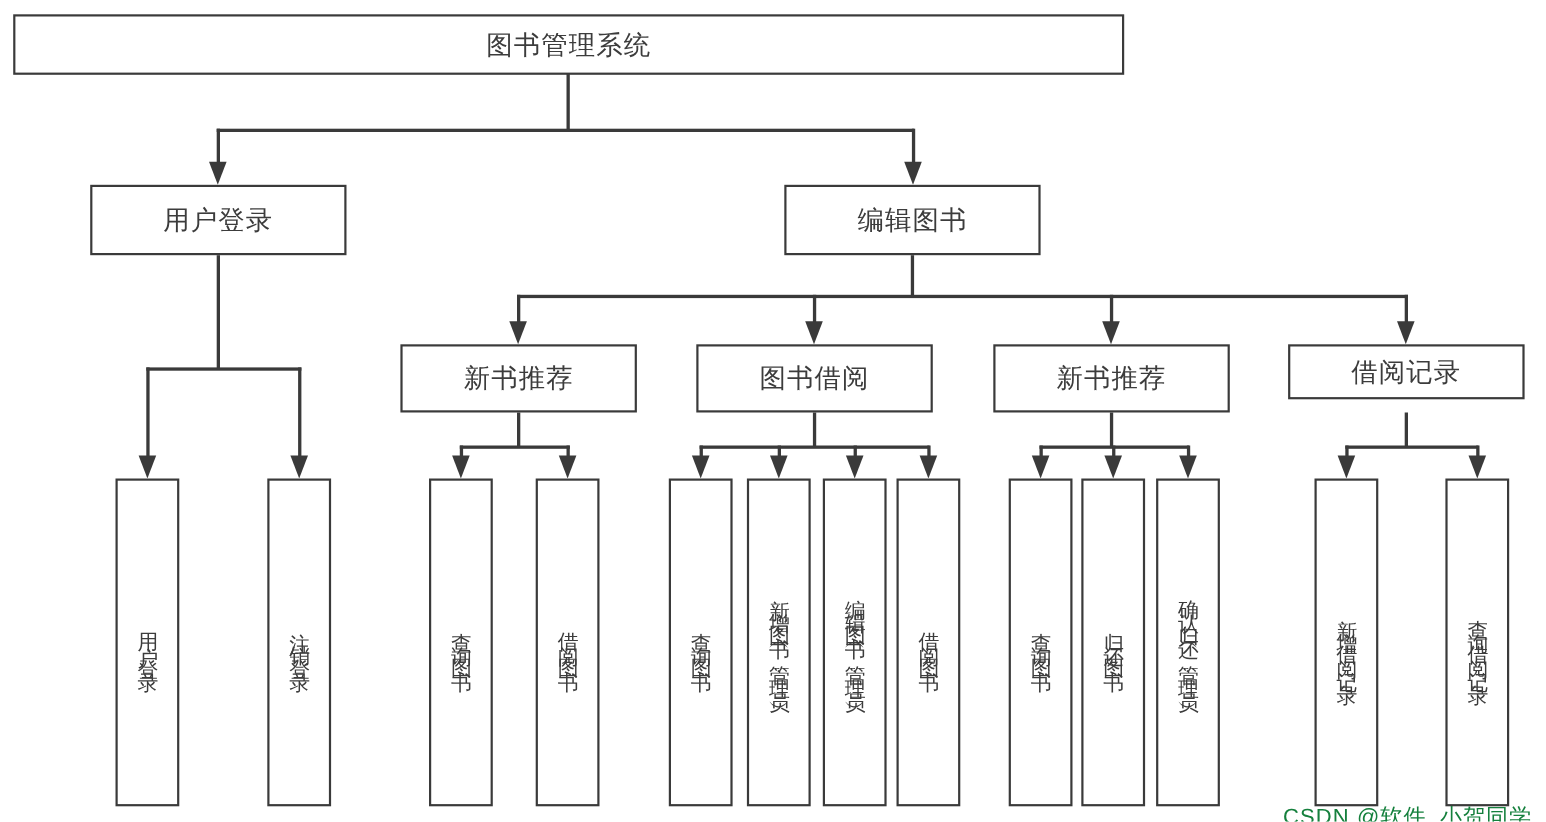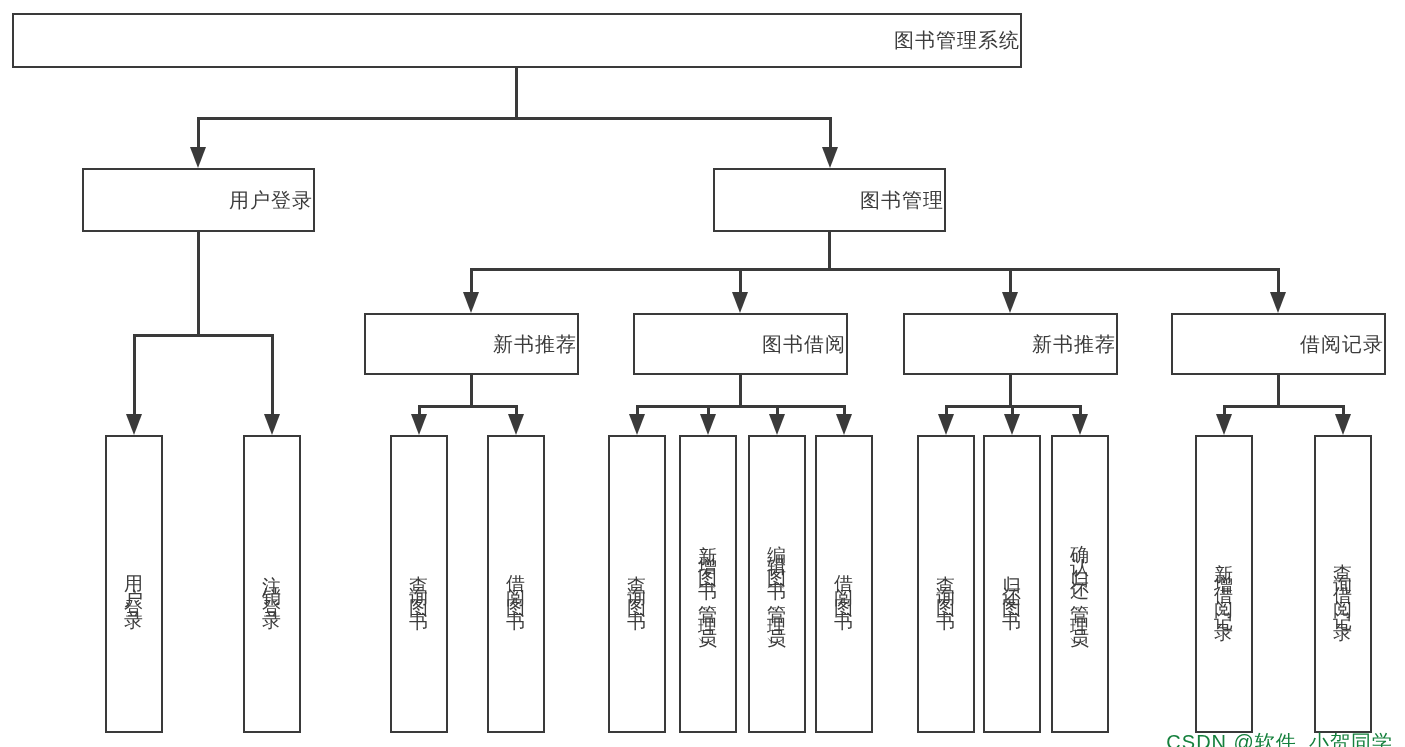--- a/index.html
+++ b/index.html
@@ -15,21 +15,21 @@
     position: absolute;
     box-sizing: border-box;
     background: #ffffff;
     border: 2.5px solid #3a3a3a;
     color: #3c3c3c;
     display: flex;
     align-items: center;
     justify-content: center;
     text-align: center;
   }
-  .h-box { font-size: 20px; letter-spacing: 1px; justify-content: flex-end; }
+  .h-box { font-size: 24px; letter-spacing: 1px; }
   .v-box {
     writing-mode: vertical-rl;
     text-orientation: mixed;
     font-size: 19px;
     letter-spacing: 12px;
     line-height: 1;
     top: 435px;
     width: 58px;
     height: 298px;
   }
@@ -66,21 +66,21 @@
   <div class="hline" style="left:197px; top:117px; width:634px;"></div>
   <div class="vline" style="left:197px; top:117px; height:33px;"></div>
   <div class="arrow" style="left:190px; top:147px;"></div>
   <div class="vline" style="left:829px; top:117px; height:33px;"></div>
   <div class="arrow" style="left:822px; top:147px;"></div>
 
   <div class="box h-box" style="left:82px; top:168px; width:233px; height:64px;">
     <span>用户登录</span>
   </div>
   <div class="box h-box" style="left:713px; top:168px; width:233px; height:64px;">
-    <span>图书管理</span>
+    <span>编辑图书</span>
   </div>
 
   <div class="vline" style="left:197px; top:232px; height:104px;"></div>
   <div class="hline" style="left:133px; top:334px; width:141px;"></div>
   <div class="vline" style="left:133px; top:334px; height:82px;"></div>
   <div class="arrow" style="left:126px; top:414px;"></div>
   <div class="vline" style="left:271px; top:334px; height:82px;"></div>
   <div class="arrow" style="left:264px; top:414px;"></div>
 
   <div class="vline" style="left:828px; top:232px; height:38px;"></div>
@@ -96,21 +96,21 @@
 
   <div class="box h-box" style="left:633px; top:313px; width:215px; height:62px;">
     <span>图书借阅</span>
   </div>
   <div class="box h-box" style="left:364px; top:313px; width:215px; height:62px;">
     <span>新书推荐</span>
   </div>
   <div class="box h-box" style="left:903px; top:313px; width:215px; height:62px;">
     <span>新书推荐</span>
   </div>
-  <div class="box h-box" style="left:1171px; top:313px; width:215px; height:62px;">
+  <div class="box h-box" style="left:1171px; top:313px; width:215px; height:50px;">
     <span>借阅记录</span>
   </div>
 
   <div class="vline" style="left:470px; top:375px; height:32px;"></div>
   <div class="hline" style="left:418px; top:405px; width:100px;"></div>
   <div class="vline" style="left:418px; top:405px; height:13px;"></div>
   <div class="arrow" style="left:411px; top:414px;"></div>
   <div class="vline" style="left:515px; top:405px; height:13px;"></div>
   <div class="arrow" style="left:508px; top:414px;"></div>
 

